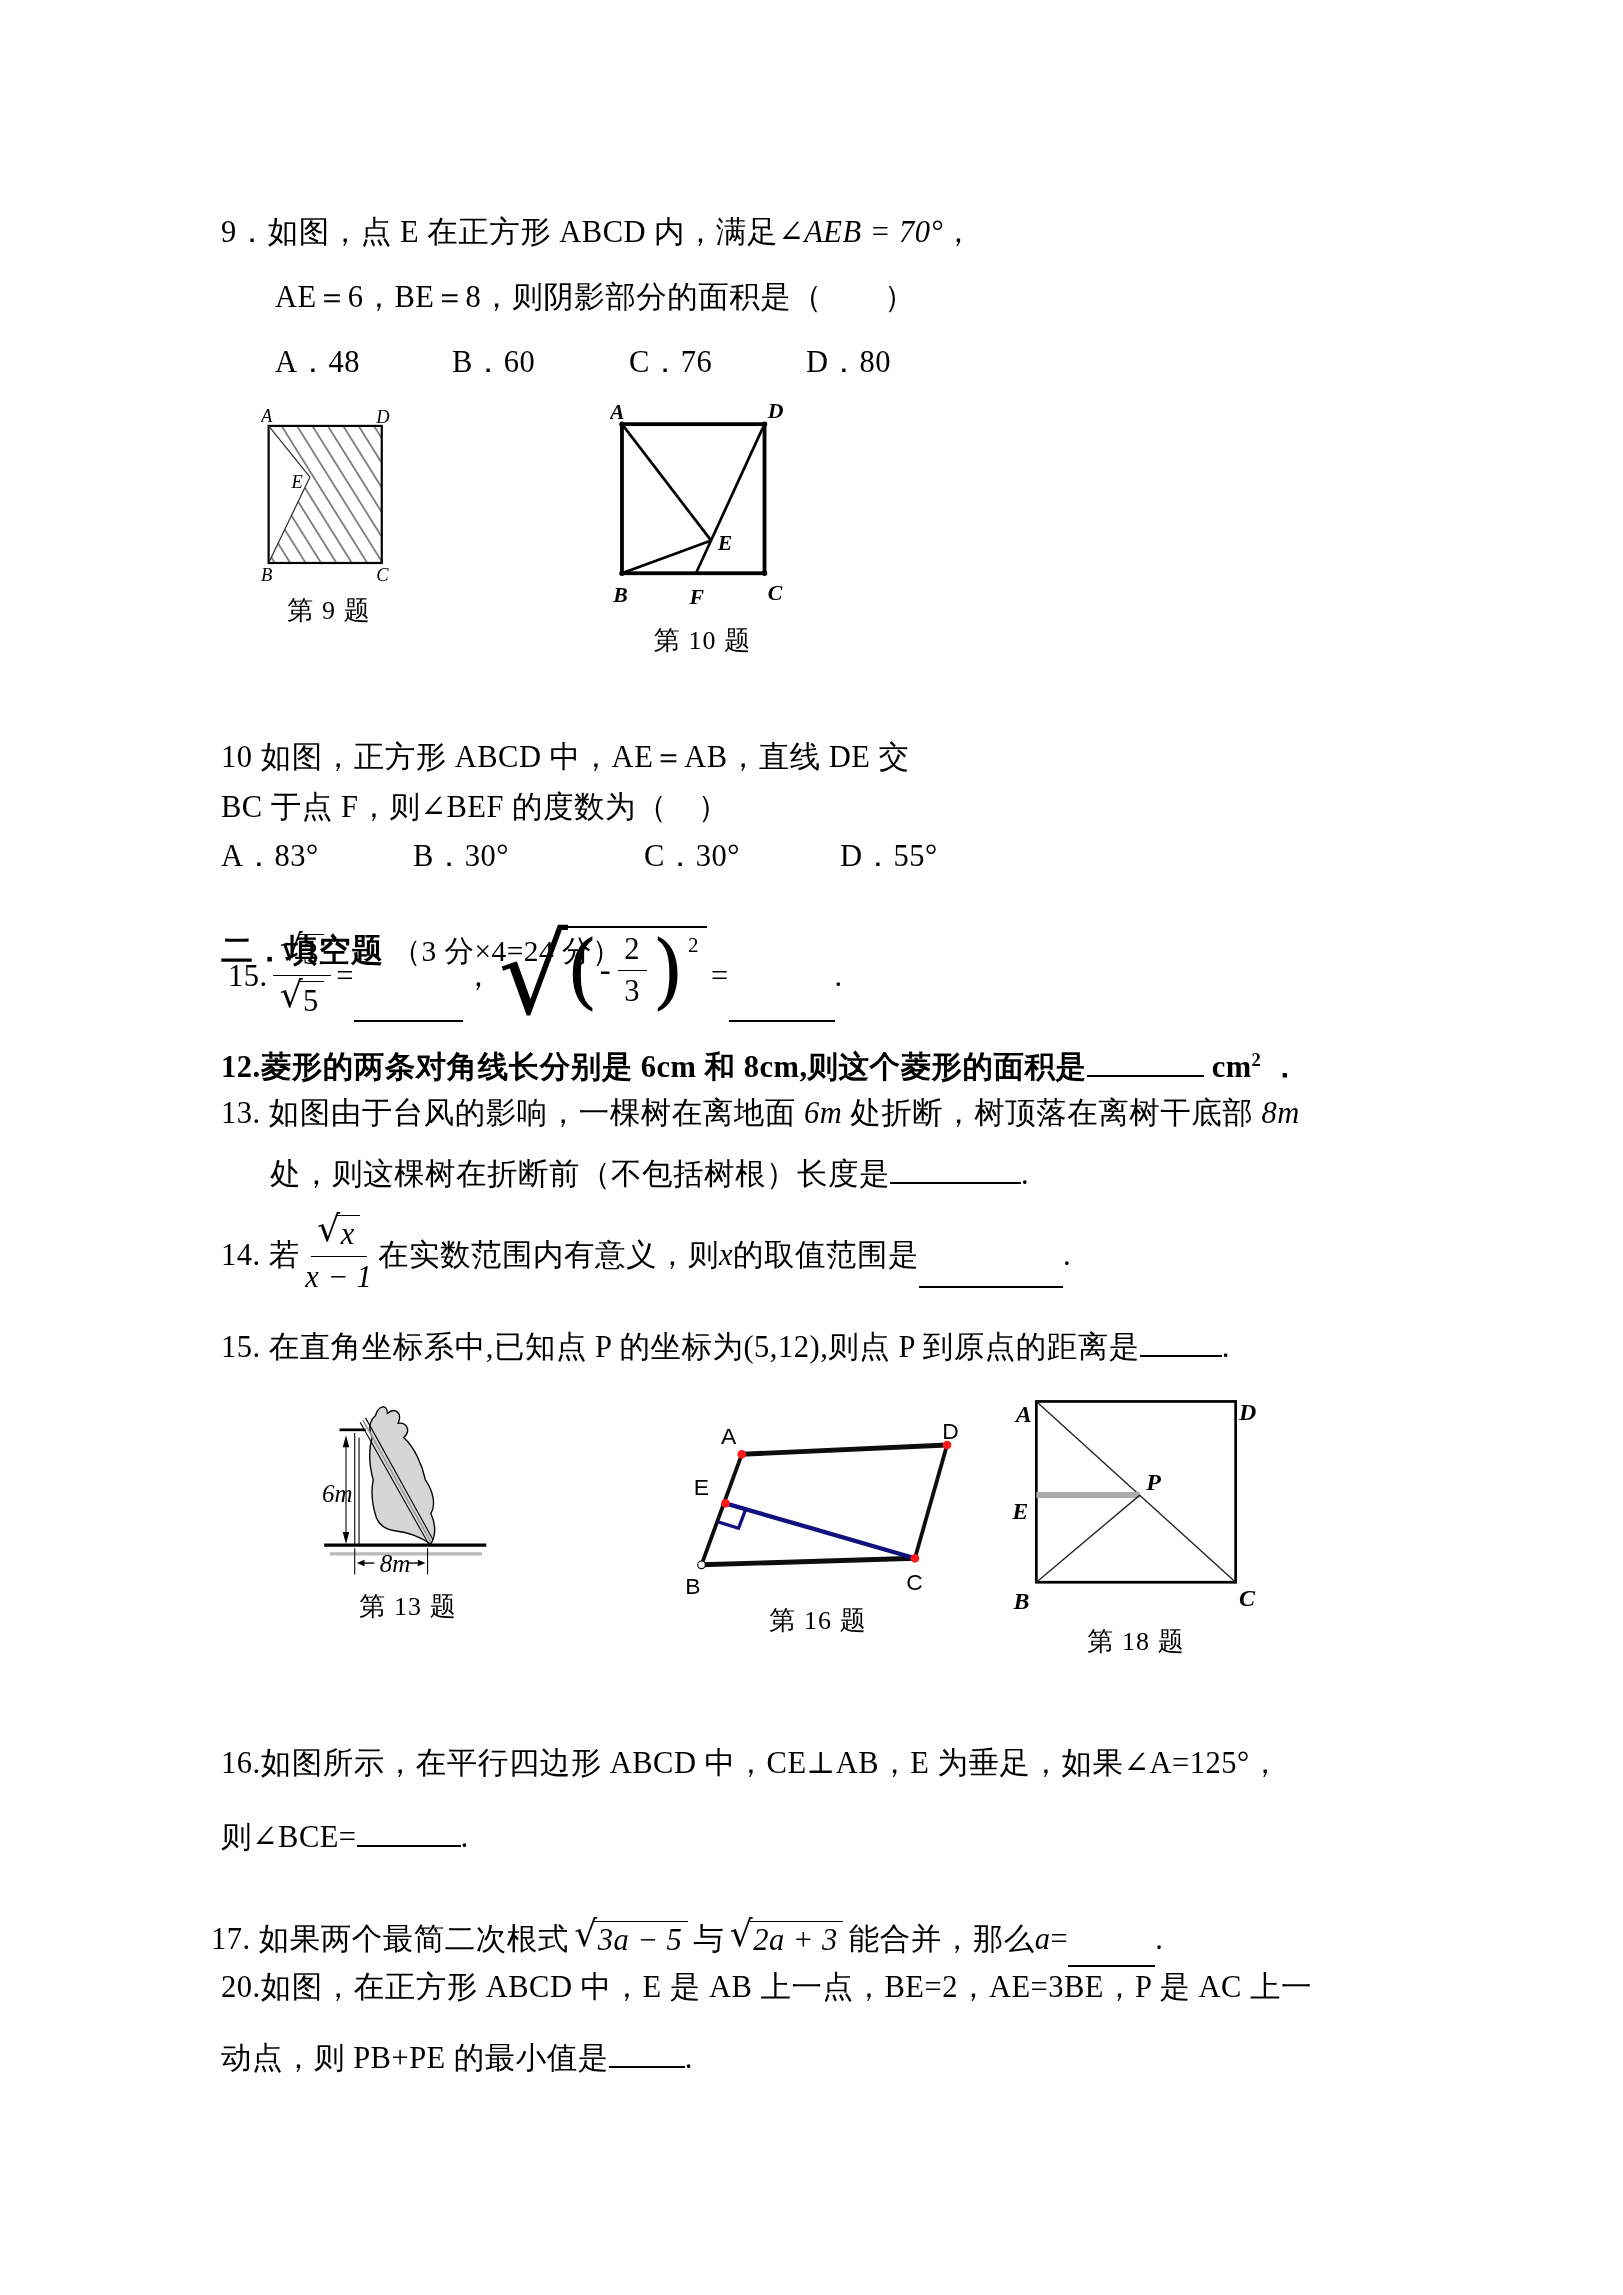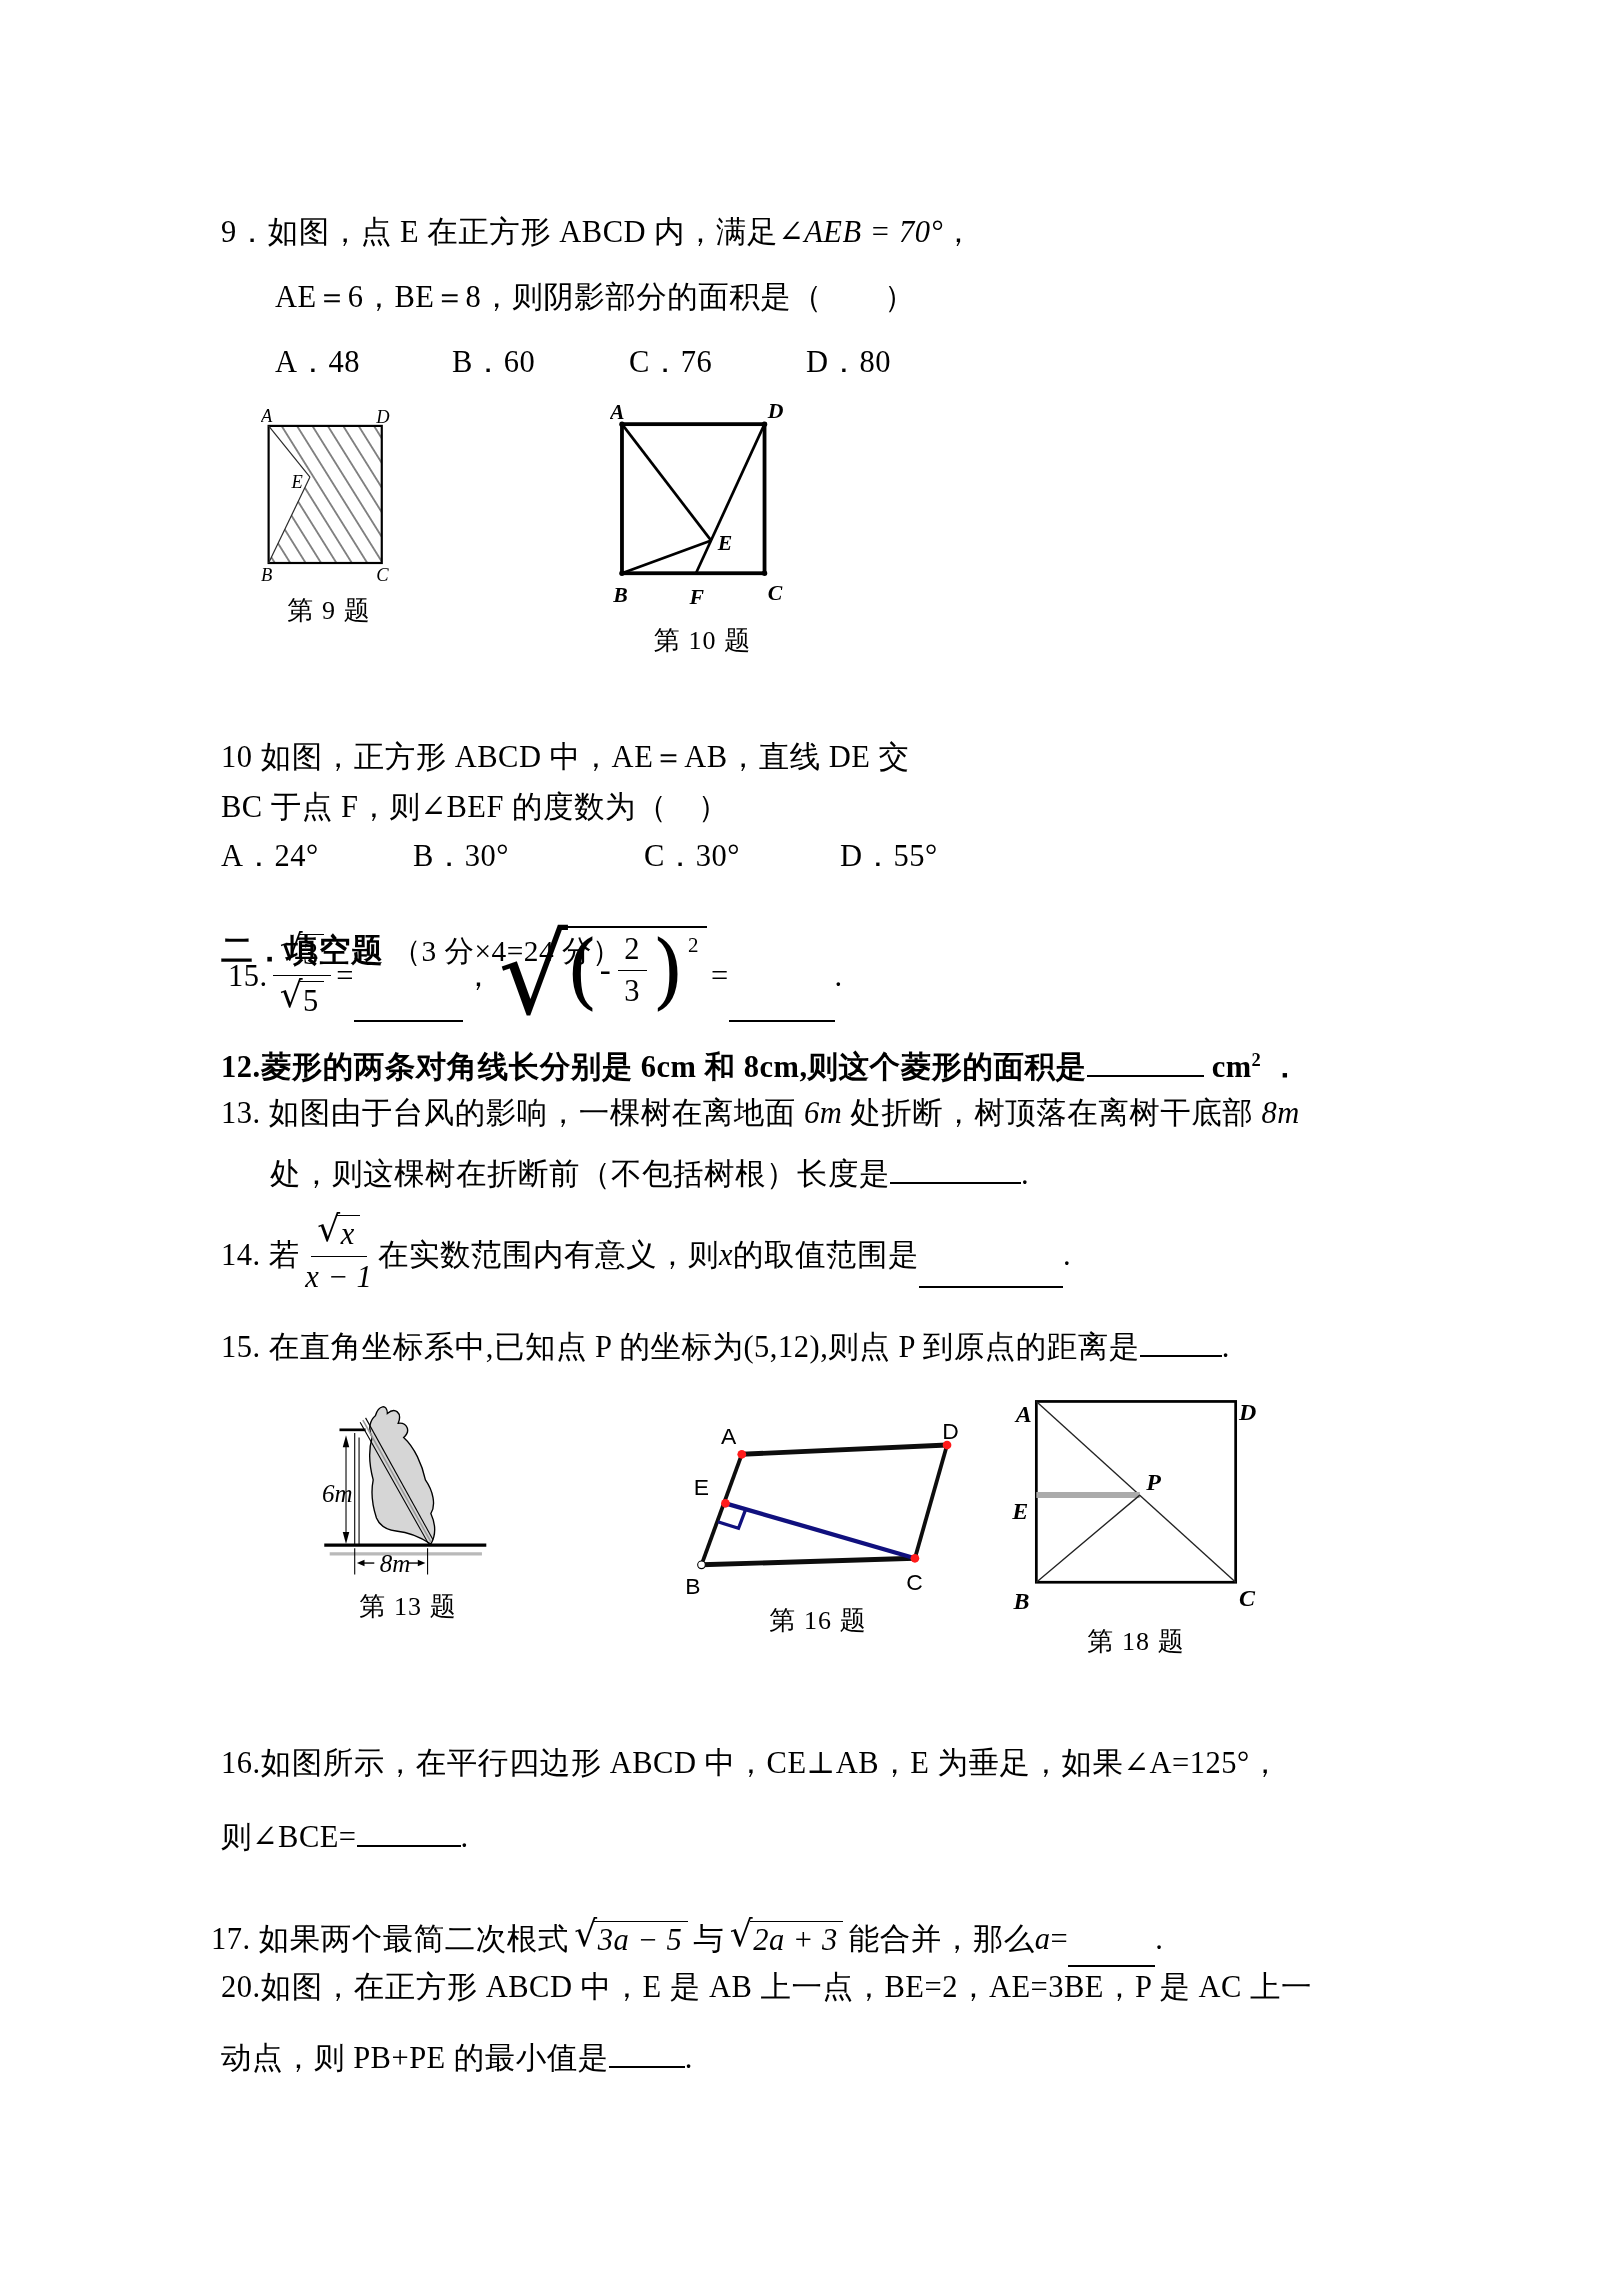--- a/index.html
+++ b/index.html
@@ -99,21 +99,21 @@
     <text class="flab10" x="146" y="396">F</text>
     <text class="flab10" x="290" y="390">C</text>
     <text class="flab10" x="198" y="298">E</text>
   </svg>
   <div class="caption" style="width:185px; margin-top:5.5px;">第 10 题</div>
 </div>
 
 <div class="line abs" style="left:221px; top:737px;">10 如图，正方形 ABCD 中，AE＝AB，直线 DE 交</div>
 <div class="line abs" style="left:221px; top:787px;">BC 于点 F，则∠BEF 的度数为（　）</div>
 <div class="line abs" style="left:221px; top:836px;">
-  <span class="opt w352">A．24°</span><span class="opt w424">B．30°</span><span class="opt w360">C．30°</span><span class="opt">D．55°</span>
+  <span class="opt w352">A．83°</span><span class="opt w424">B．30°</span><span class="opt w360">C．30°</span><span class="opt">D．55°</span>
 </div>
 
 <div class="line abs" style="left:221px; top:929px;">
   <span class="sec-title">二．填空题</span>
   <span class="sec-score">（3 分×4=24 分）</span>
 </div>
 
 <div class="frow abs" style="left:228px; top:926px; height:101px;">
   <span>15.</span>
   <span class="frac">

